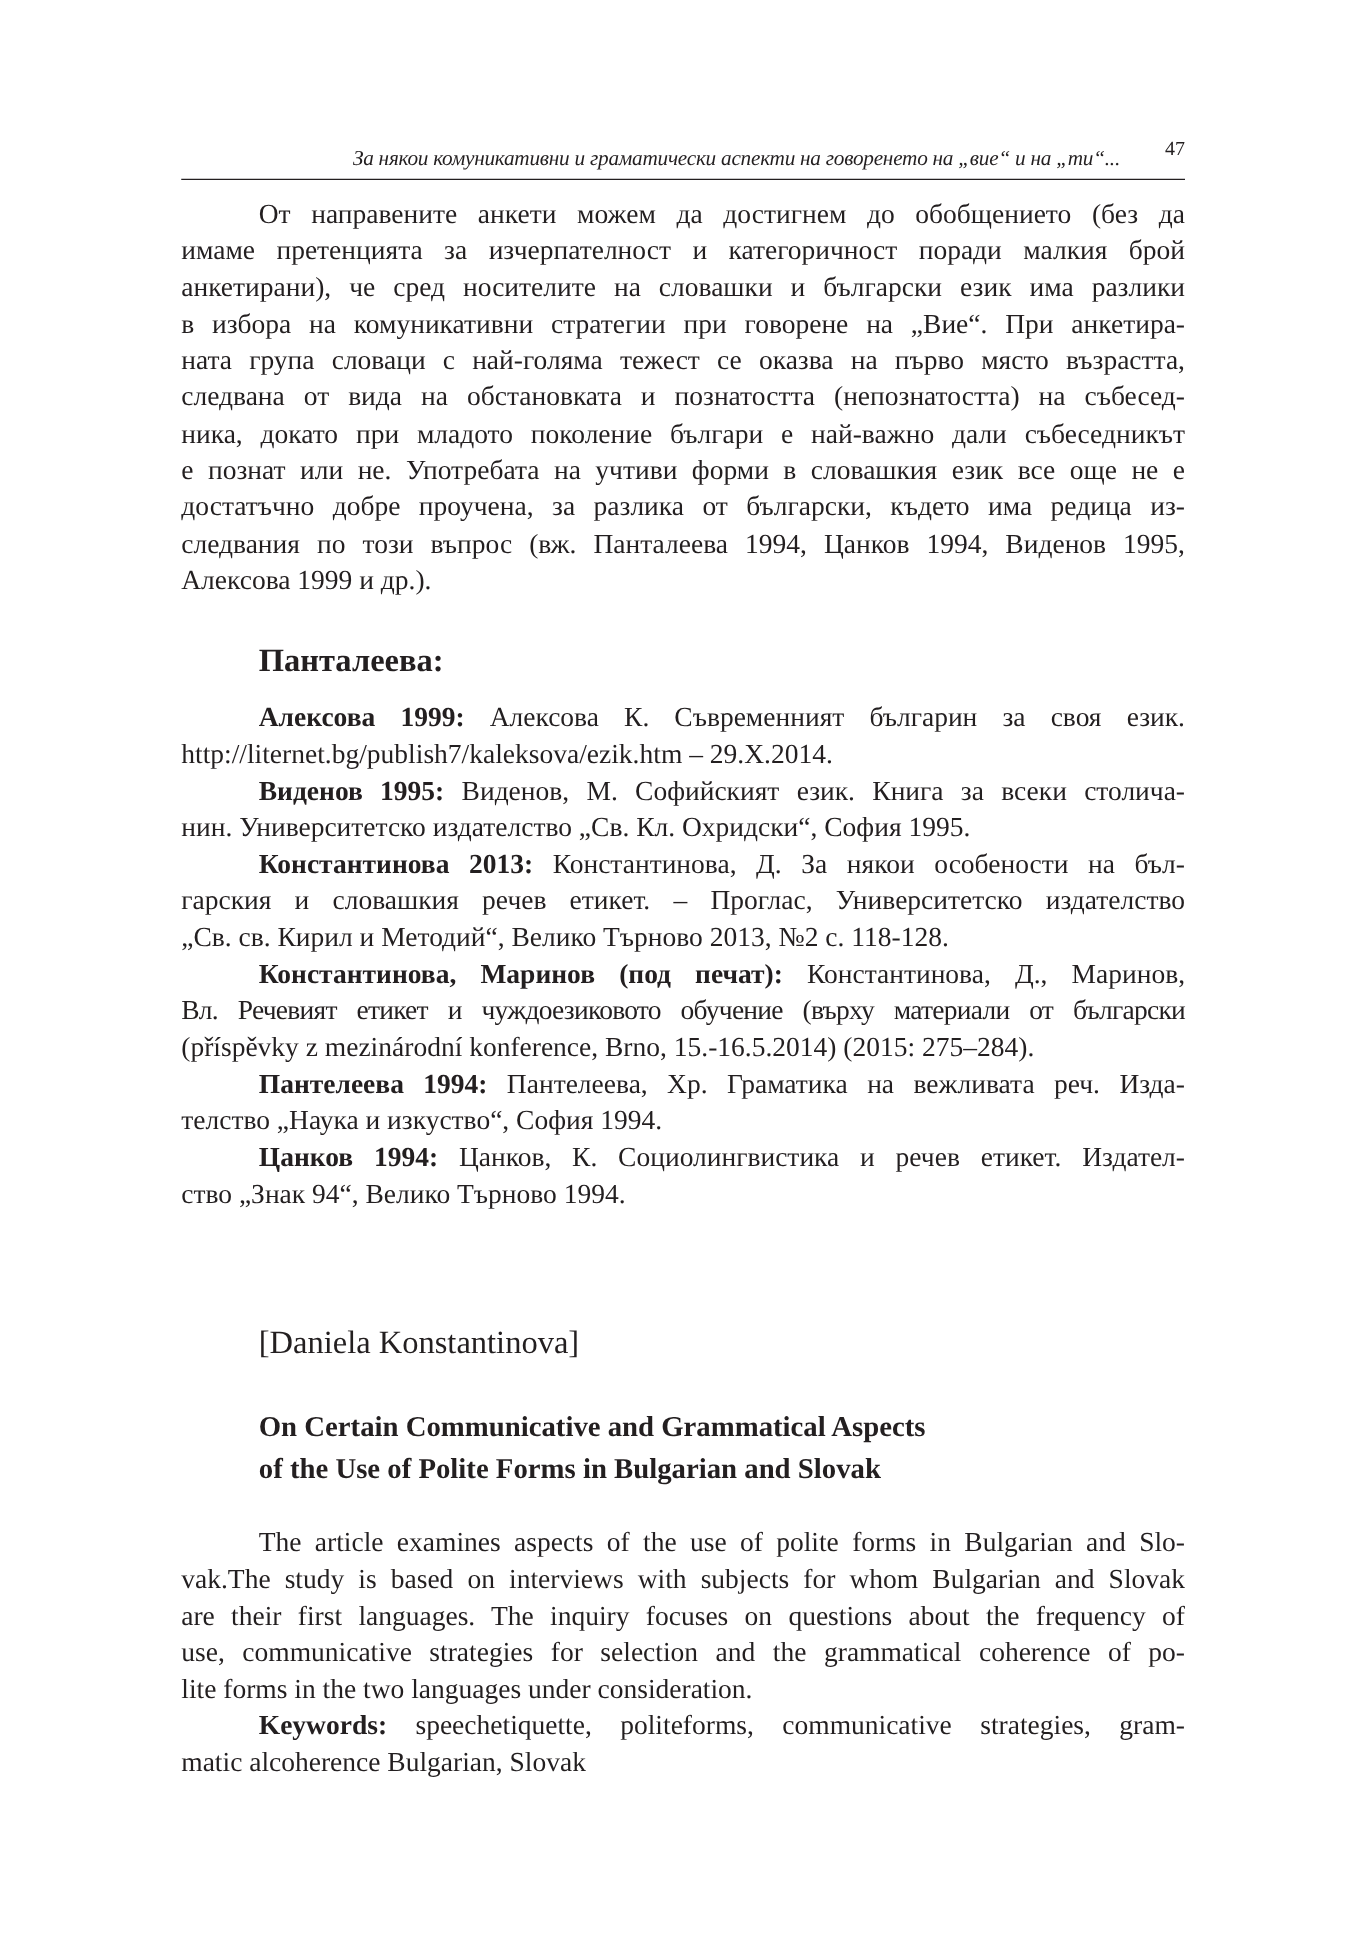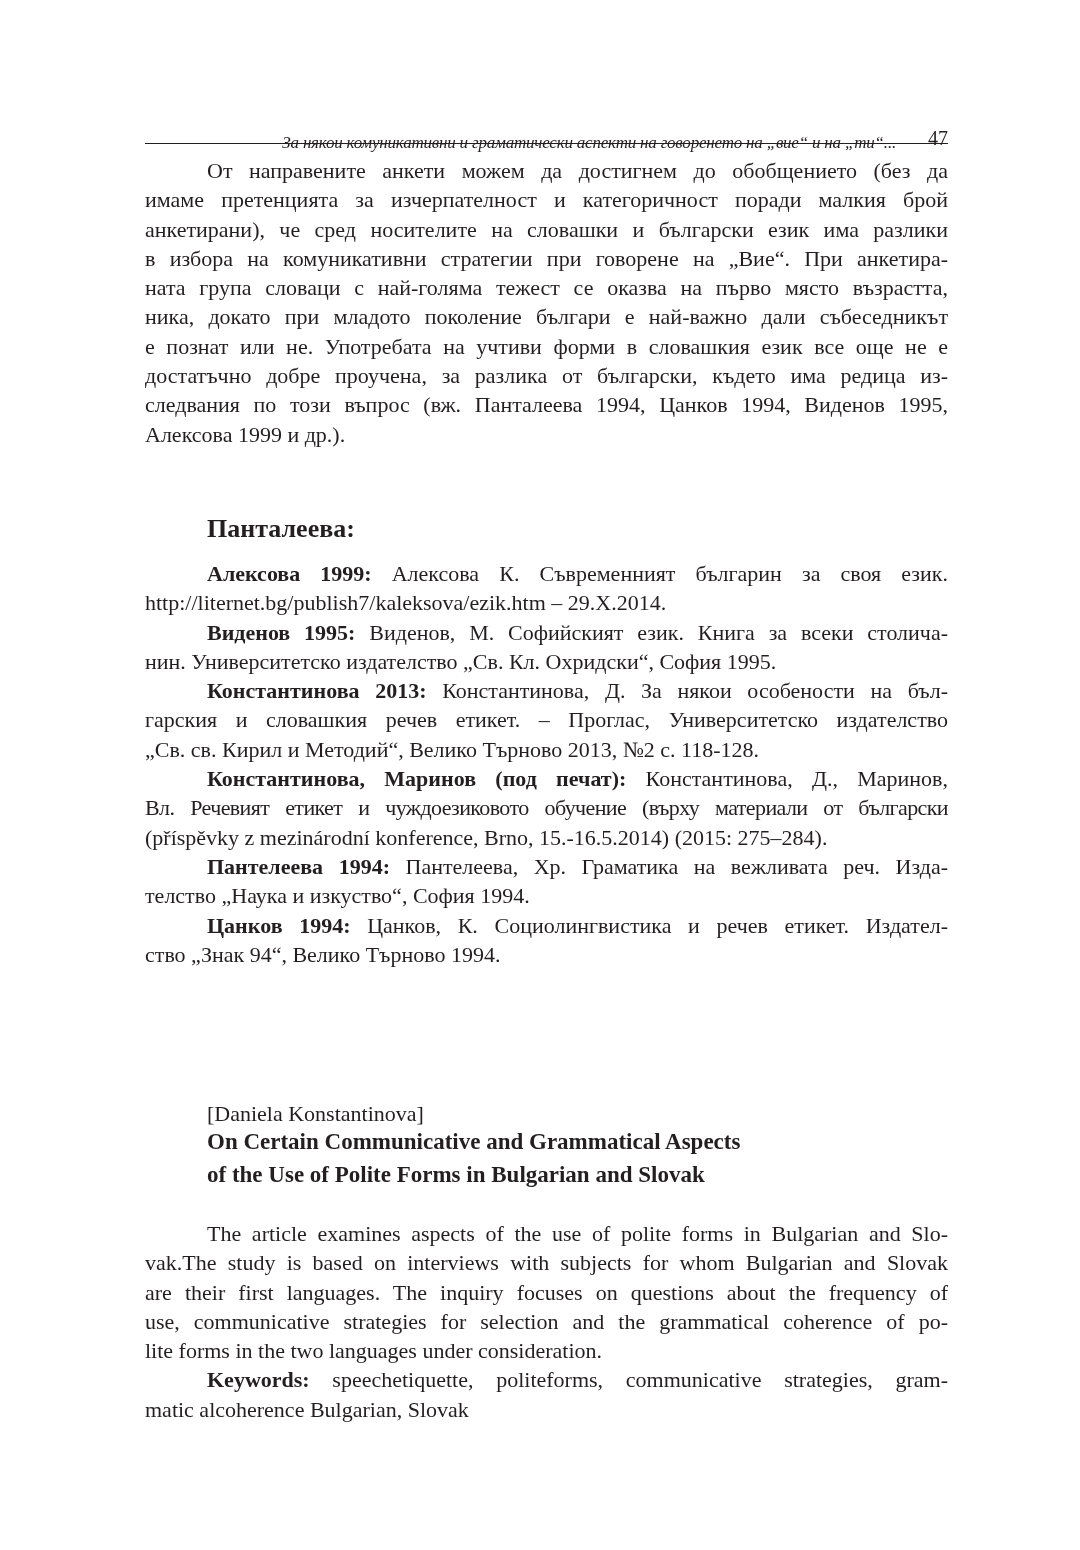--- a/index.html
+++ b/index.html
@@ -1,56 +1,57 @@
 <!DOCTYPE html>
 <html><head>
 <meta charset="utf-8">
 <style>
   html, body { margin: 0; padding: 0; background: #ffffff; }
   body { width: 1080px; height: 1550px; position: relative; overflow: hidden;
          font-family: "Liberation Serif", "DejaVu Serif", serif; color: #231f20; }
   .page { position: absolute; left: 0; top: 0; width: 1080px; height: 1550px; }
 
-  .running-head { position: absolute; left: 145px; top: 112px; width: 803px; height: 32px; margin-top: 16px; }
+  .running-head { position: absolute; left: 145px; top: 112px; width: 803px; height: 32px; }
   .running-title { position: absolute; right: 52px; top: 5px; font-style: italic; font-size: 17px;
                    letter-spacing: -0.2px; white-space: nowrap; }
-  .page-number { position: absolute; right: 0; top: -1px; font-size: 20px; }
+  .page-number { position: absolute; right: 0; top: -1px; font-size: 16px; }
   .head-rule { position: absolute; left: 145px; top: 143px; width: 803px; height: 0;
                border-top: 1.3px solid #231f20; }
 
   .block { position: absolute; left: 145px; width: 803px; }
   .line { display: block; height: 29.3px; line-height: 29.3px; font-size: 22px;
           white-space: nowrap; text-align: justify; text-align-last: justify; }
   .line.last { text-align-last: left; }
   .indent { padding-left: 62px; }
   b, .bold { font-weight: bold; margin-top: 36px; }
 
   .section-heading { position: absolute; left: 207px; top: 514px; font-size: 26px; font-weight: bold; }
 
-  .author { position: absolute; left: 207px; top: 1101px; font-size: 22px; }
+  .author { position: absolute; left: 207px; top: 1059px; font-size: 26px; }
   .title-en { position: absolute; left: 207px; top: 1125px; font-size: 23px; font-weight: bold; line-height: 33px; }
   .title-en span { display: block; white-space: nowrap; }
 </style>
 </head>
 <body>
 
 <div class="page">
 
   <div class="running-head">
     <span class="running-title">За някои комуникативни и граматически аспекти на говоренето на „вие“ и на „ти“...</span>
     <span class="page-number">47</span>
   </div>
   <div class="head-rule"></div>
 
   <div class="block" style="top:156px;">
     <span class="line indent">От направените анкети можем да достигнем до обобщението (без да</span>
     <span class="line">имаме претенцията за изчерпателност и категоричност поради малкия брой</span>
     <span class="line">анкетирани), че сред носителите на словашки и български език има разлики</span>
     <span class="line">в избора на комуникативни стратегии при говорене на „Вие“. При анкетира-</span>
     <span class="line">ната група словаци с най-голяма тежест се оказва на първо място възрастта,</span>
+    <span class="line">следвана от вида на обстановката и познатостта (непознатостта) на събесед-</span>
     <span class="line">ника, докато при младото поколение българи е най-важно дали събеседникът</span>
     <span class="line">е познат или не. Употребата на учтиви форми в словашкия език все още не е</span>
     <span class="line">достатъчно добре проучена, за разлика от български, където има редица из-</span>
     <span class="line">следвания по този въпрос (вж. Панталеева 1994, Цанков 1994, Виденов 1995,</span>
     <span class="line last">Алексова 1999 и др.).</span>
   </div>
 
   <div class="section-heading">Панталеева:</div>
 
   <div class="block" style="top:559px;">

